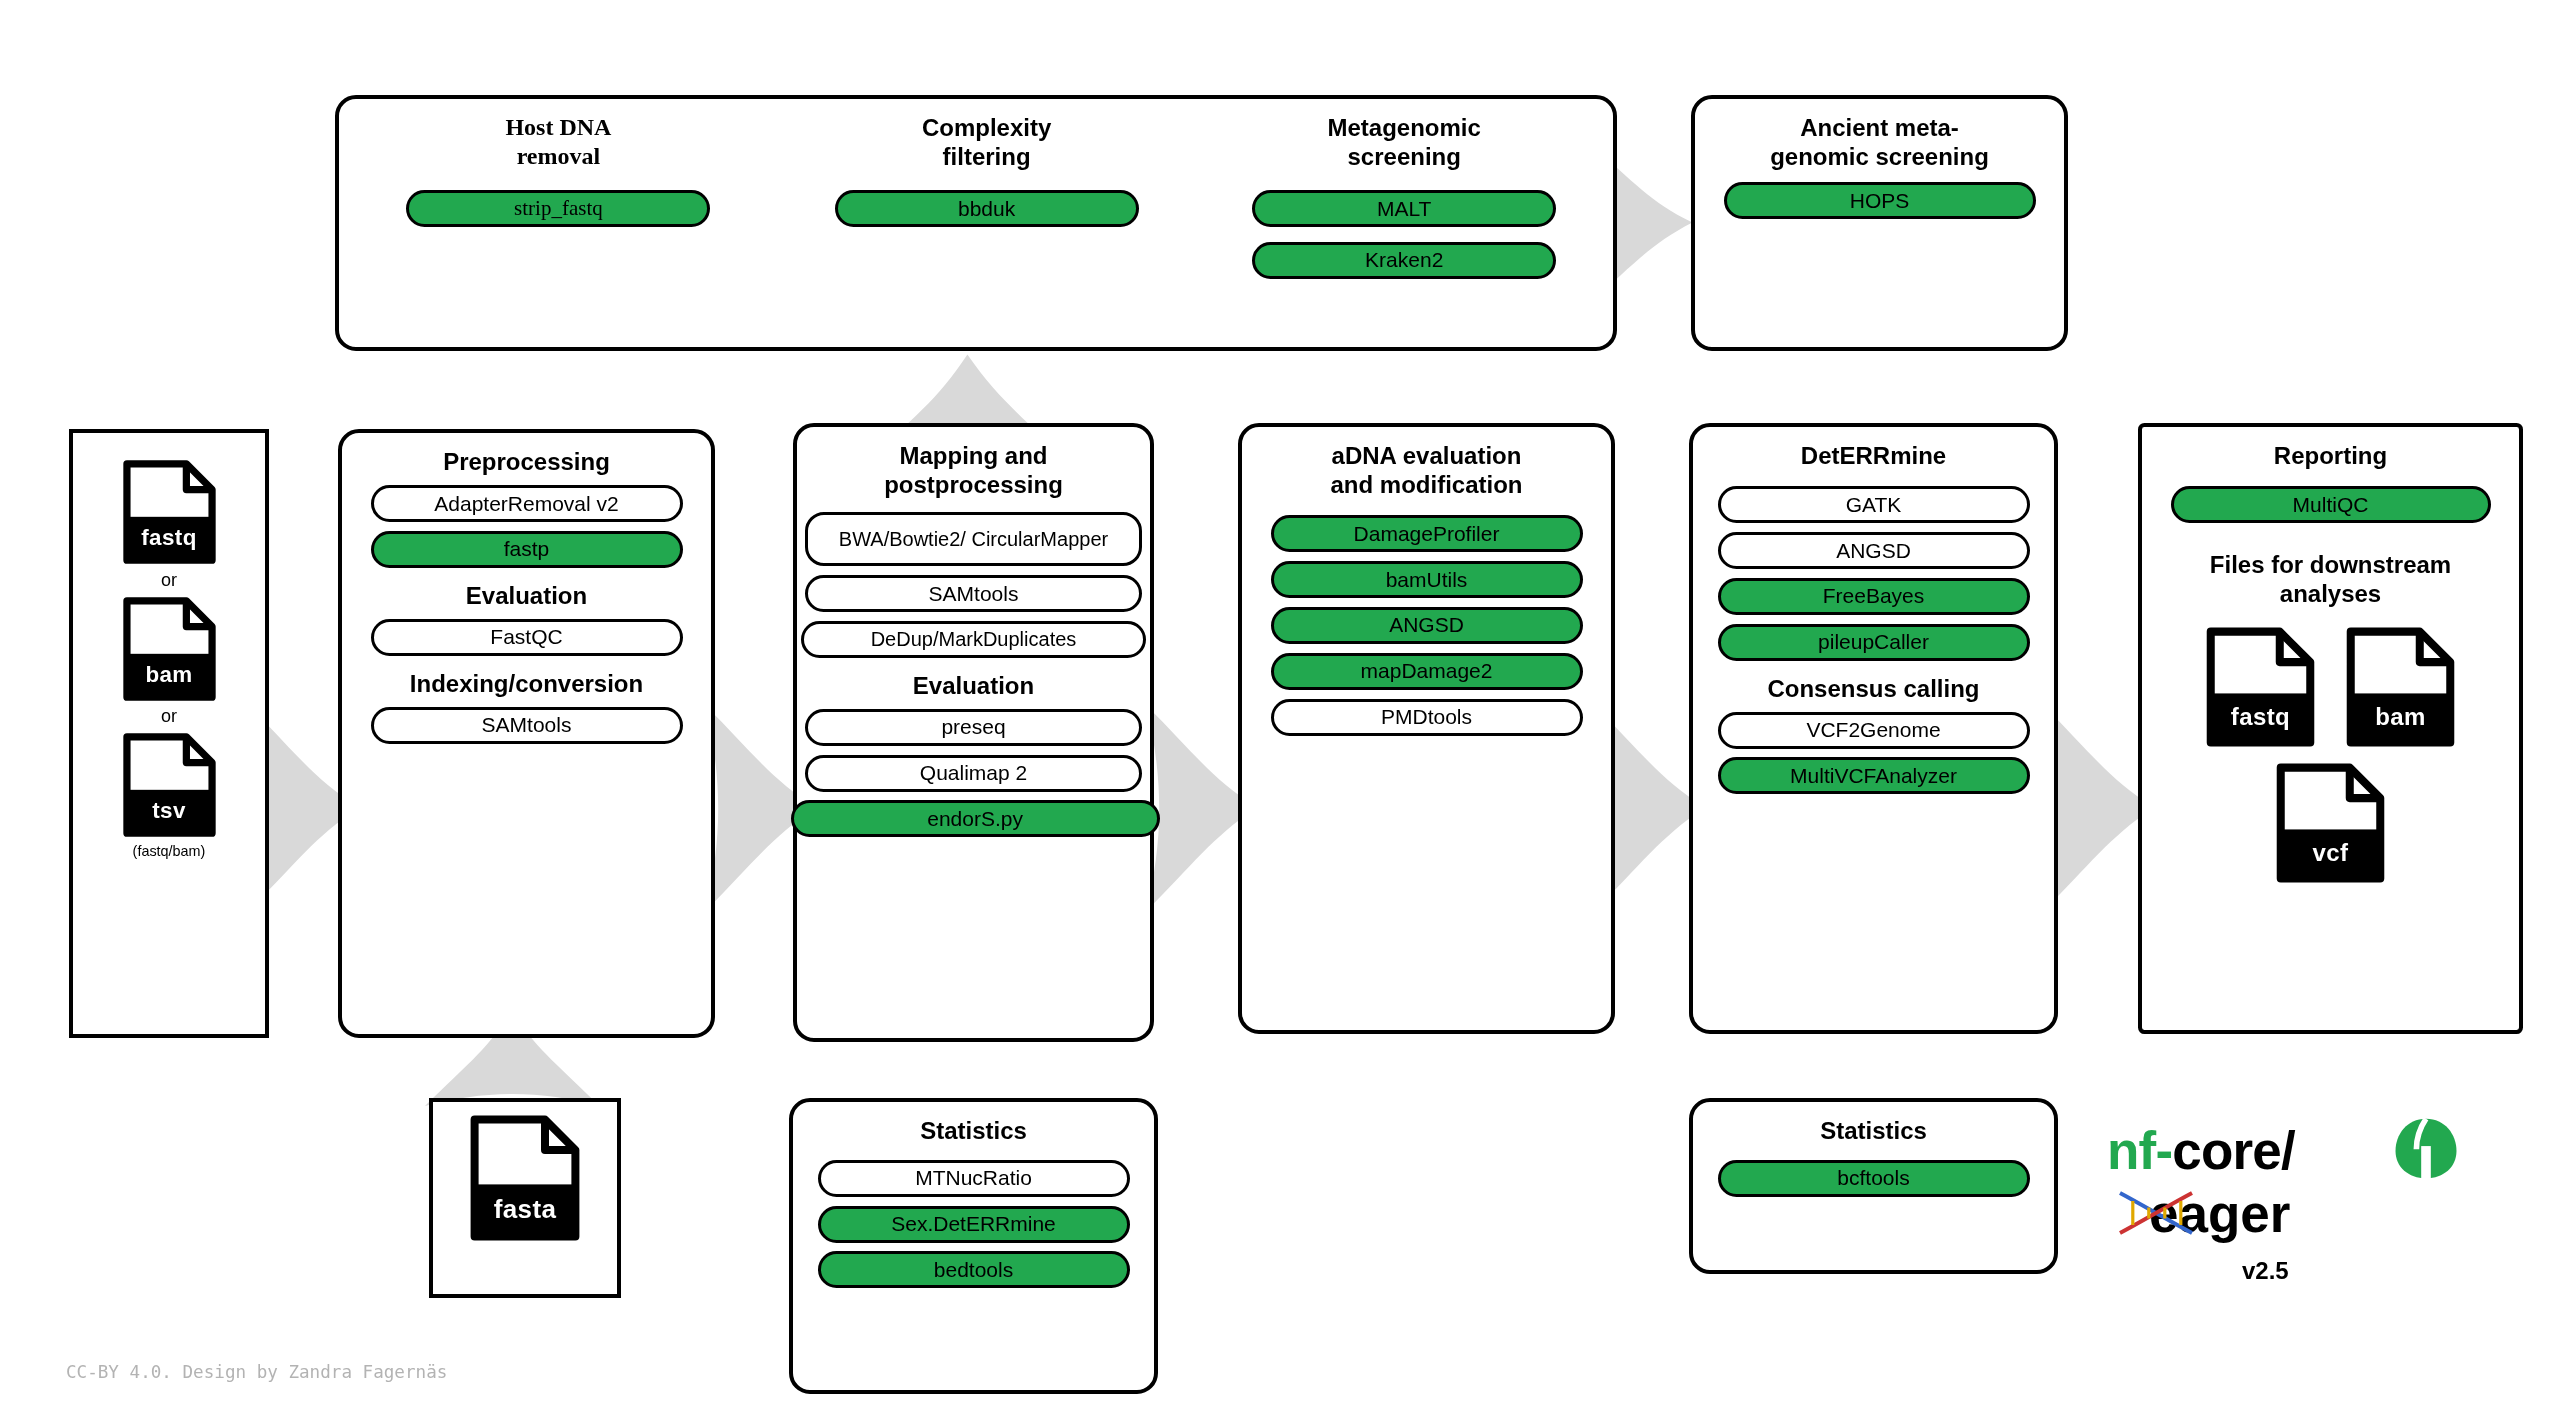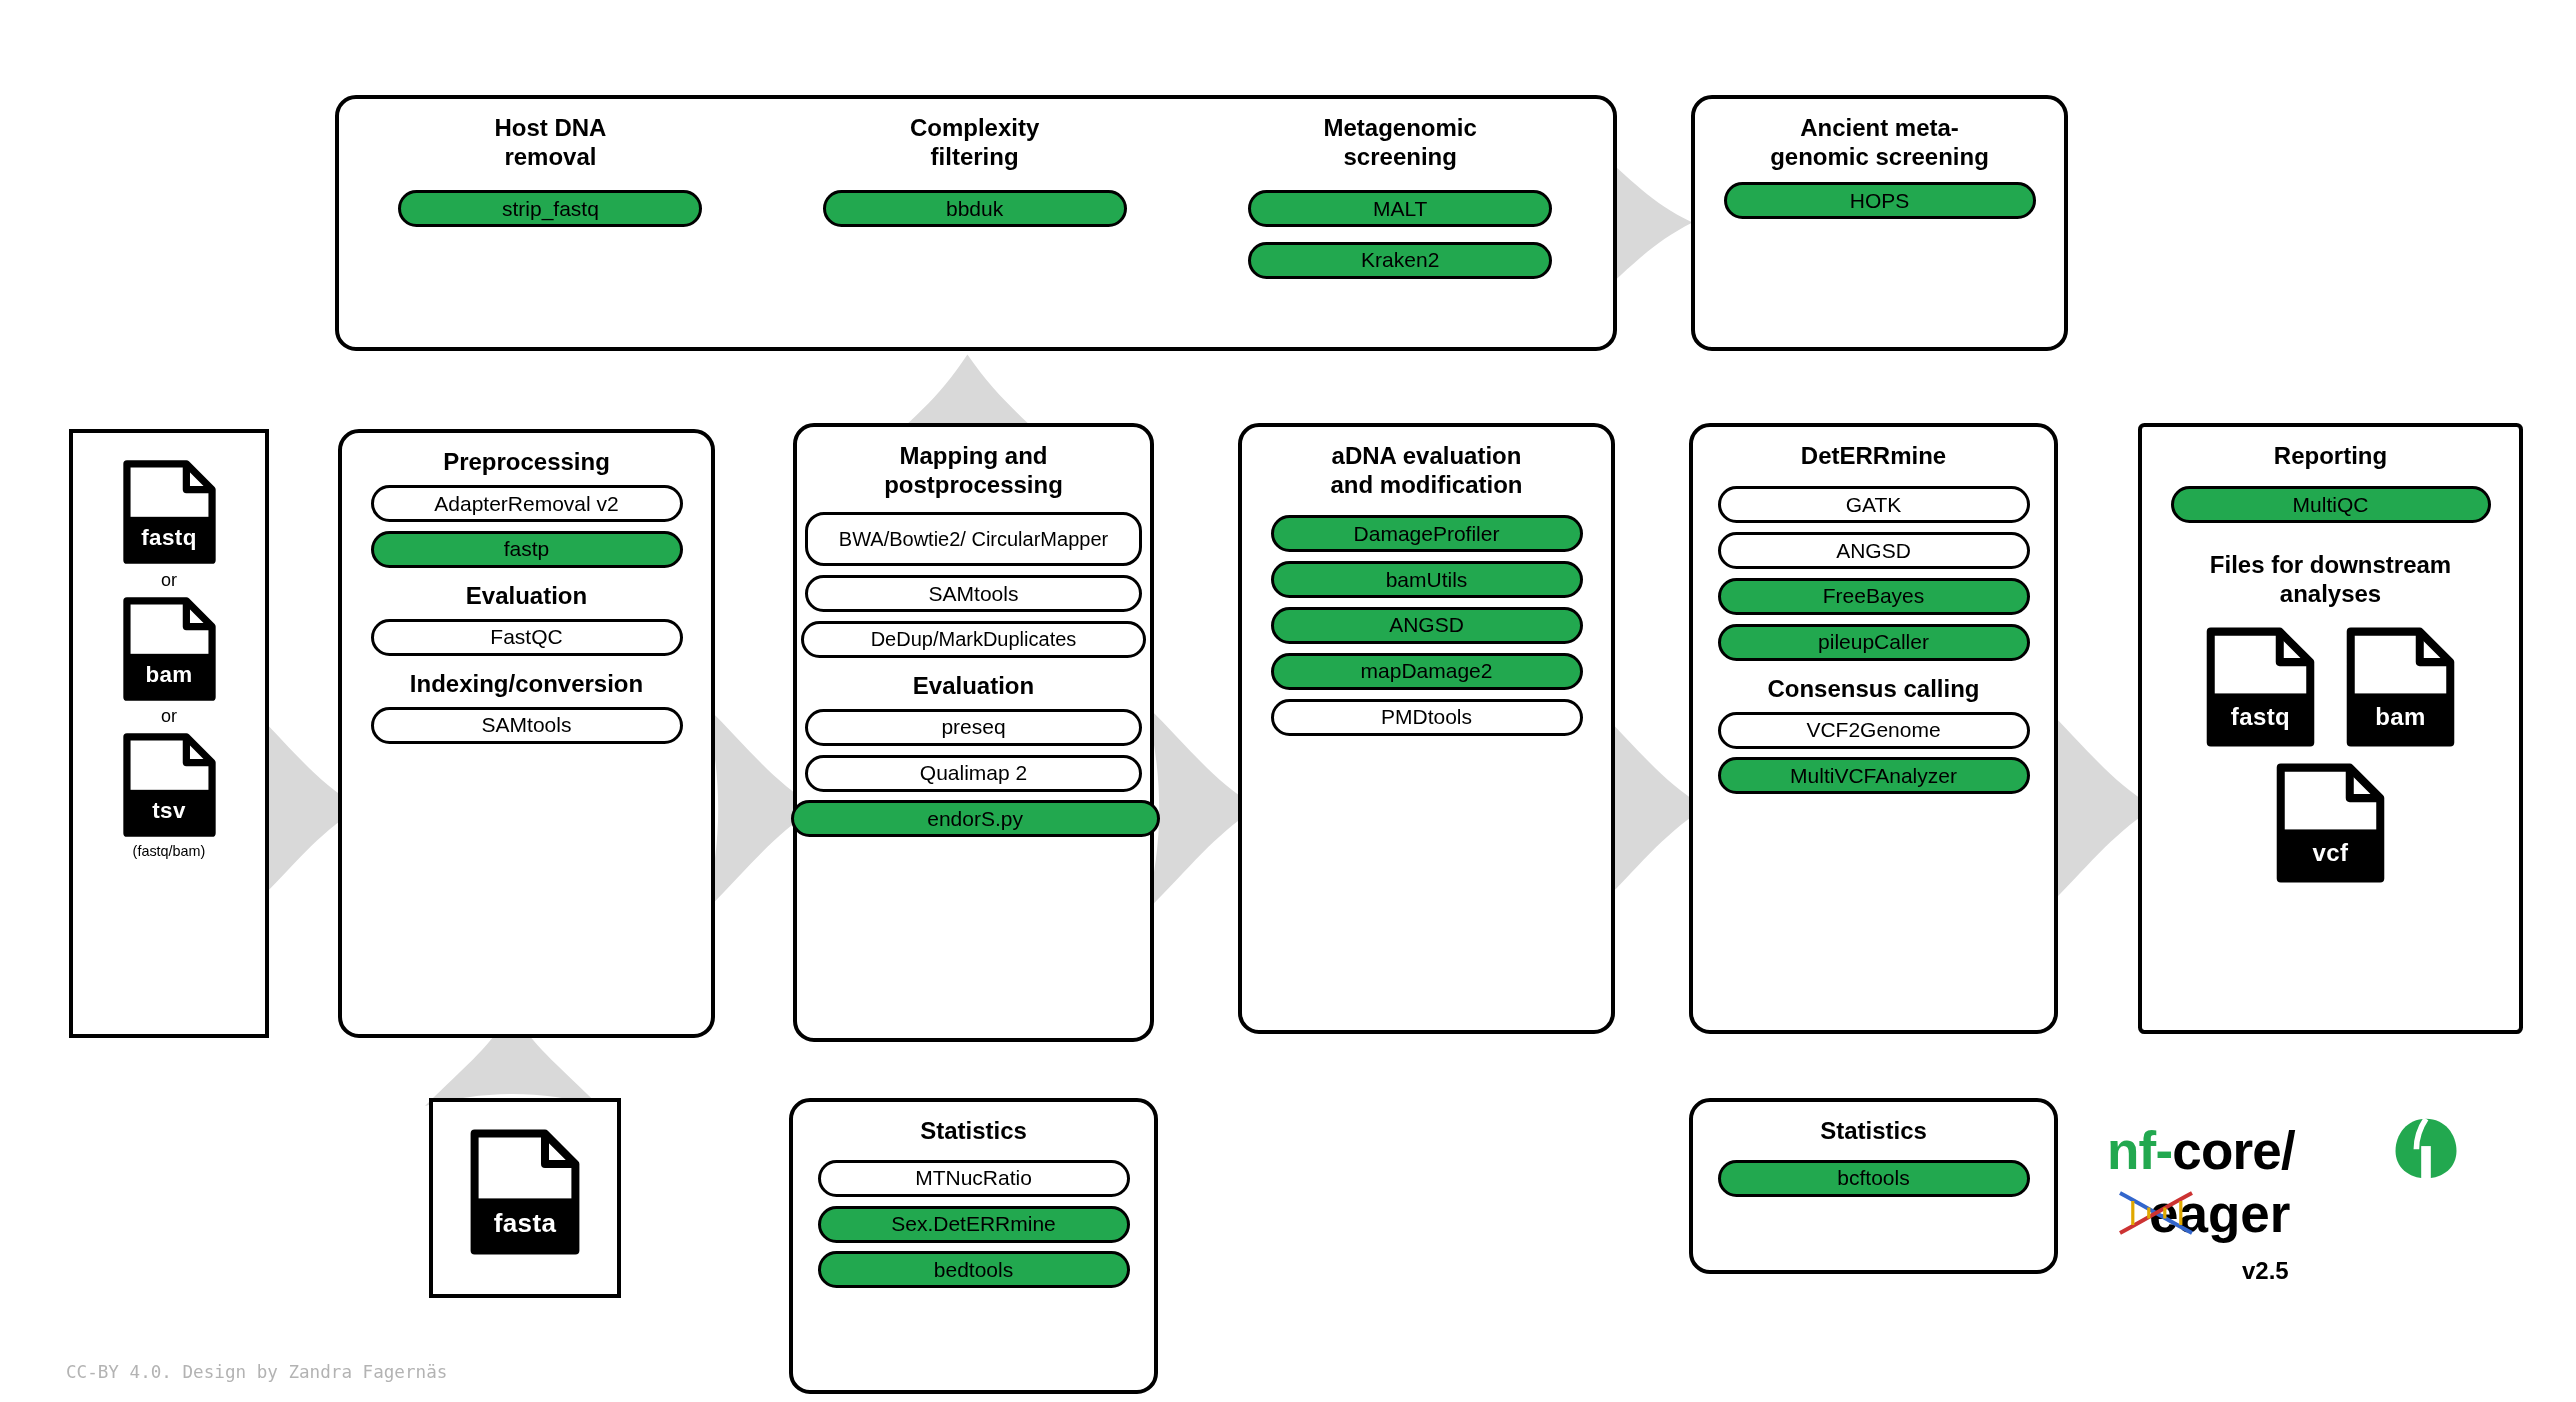--- a/index.html
+++ b/index.html
@@ -175,21 +175,21 @@
     <path d="M0,120 C52,68 76,52 108,2 C142,52 166,68 218,120 C144,100 76,100 0,120 Z" fill="#d9d9d9"></path>
   </svg>
 
   <svg class="arrow" style="left:1590px; top:144px;" width="104" height="160" viewBox="0 0 130 200">
     <path d="M0,0 C56,48 74,72 128,98 C74,126 56,150 0,198 C20,132 20,66 0,0 Z" fill="#d9d9d9"></path>
   </svg>
 
   <div class="box" style="left:335px; top:95px; width:1282px; height:256px;">
     <div style="display:flex; height:100%;">
 
-      <div style="flex:1; padding:0 13px;">
+      <div style="flex:1; padding:0 25px;font-family:Liberation Serif, serif;">
         <div class="box-title">Host DNA
 removal</div>
         <div class="pill green" style="width:304px; margin-top:19px;">strip_fastq</div>
       </div>
 
       <div style="flex:1; padding:0 14.4px;">
         <div class="box-title">Complexity
 filtering</div>
         <div class="pill green" style="width:304px; margin-top:19px;">bbduk</div>
       </div>
@@ -251,21 +251,21 @@
     <div class="box-title">Preprocessing</div>
     <div class="pill" style="width:312px; ">AdapterRemoval v2</div>
     <div class="pill green" style="width:312px;">fastp</div>
     <div class="sub-title">Evaluation</div>
     <div class="pill" style="width:312px;">FastQC</div>
     <div class="sub-title">Indexing/conversion</div>
     <div class="pill" style="width:312px;">SAMtools</div>
   </div>
 
   <div class="box sharp" style="left:429px; top:1098px; width:192px; height:200px; border-width:4px;">
-    <div style="display:flex; justify-content:center; padding-top:26px;">
+    <div style="display:flex; justify-content:center; padding-top:12px;">
       <div class="filecard" style="width:112px; height:128px;">
         <svg width="112" height="128" viewBox="0 0 140 160">
           <path d="M7,7 L95,7 L133,45 L133,153 L7,153 Z" fill="#fff" stroke="#000" stroke-width="10" stroke-linejoin="round"></path>
           <path d="M95,7 L95,45 L133,45" fill="none" stroke="#000" stroke-width="10" stroke-linejoin="round"></path>
           <rect x="7" y="88" width="126" height="65" fill="#000"></rect>
         </svg>
         <div class="fl-label" style="top:80px; font-size:26px;">fasta</div>
       </div>
     </div>
   </div>

